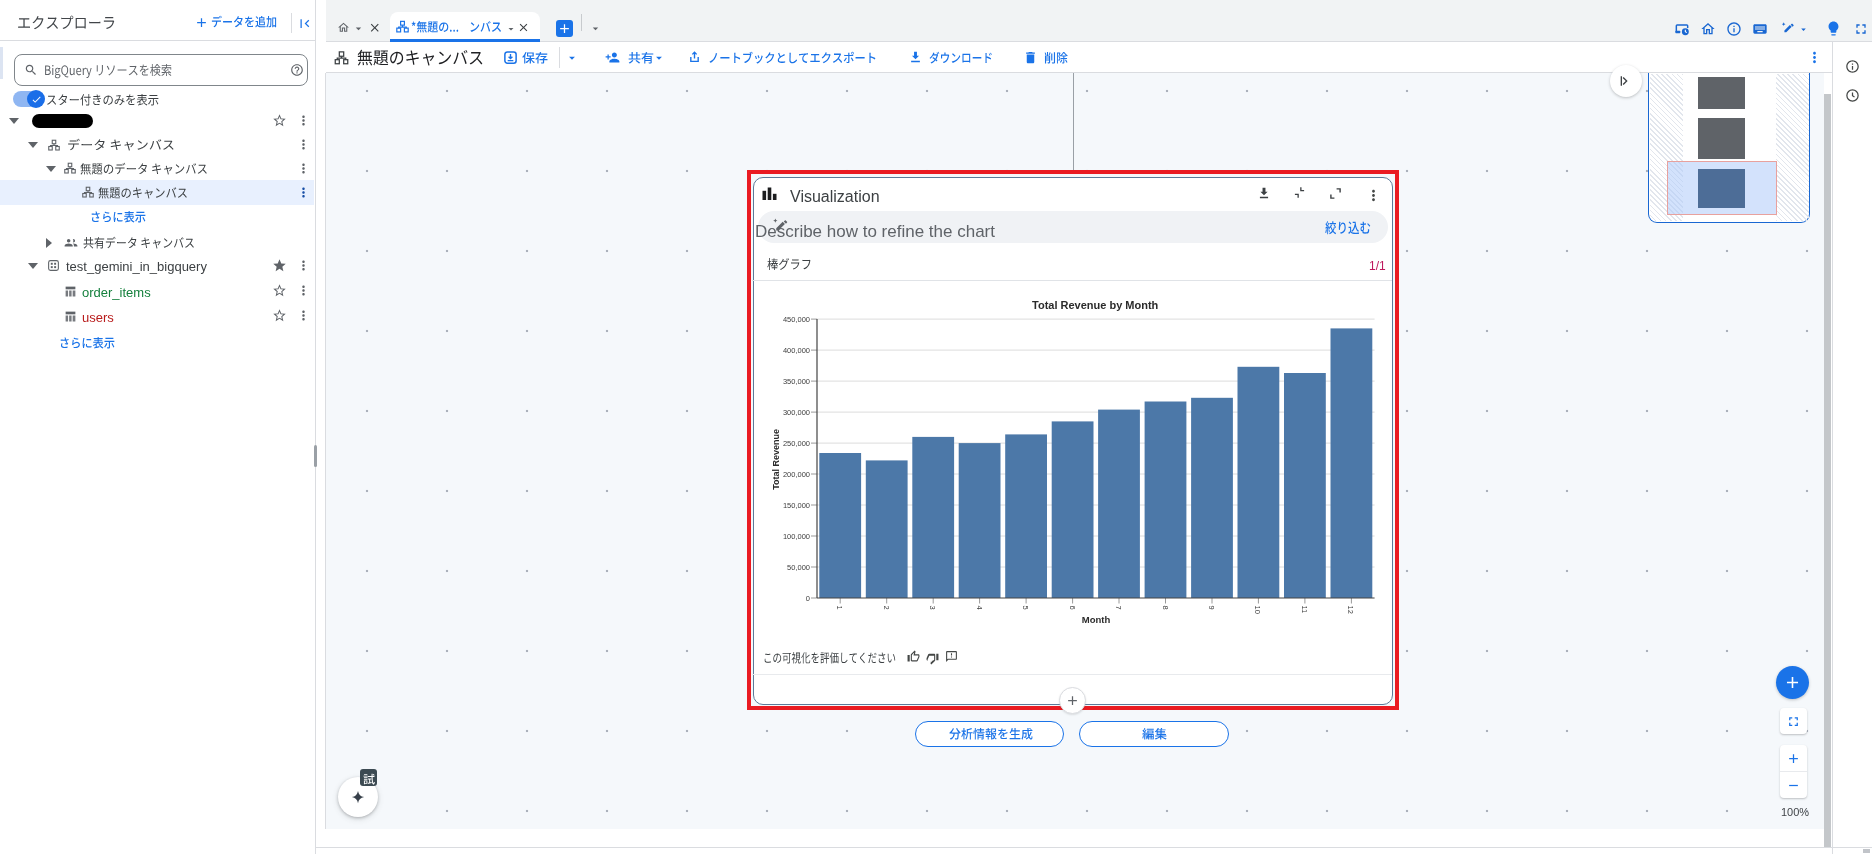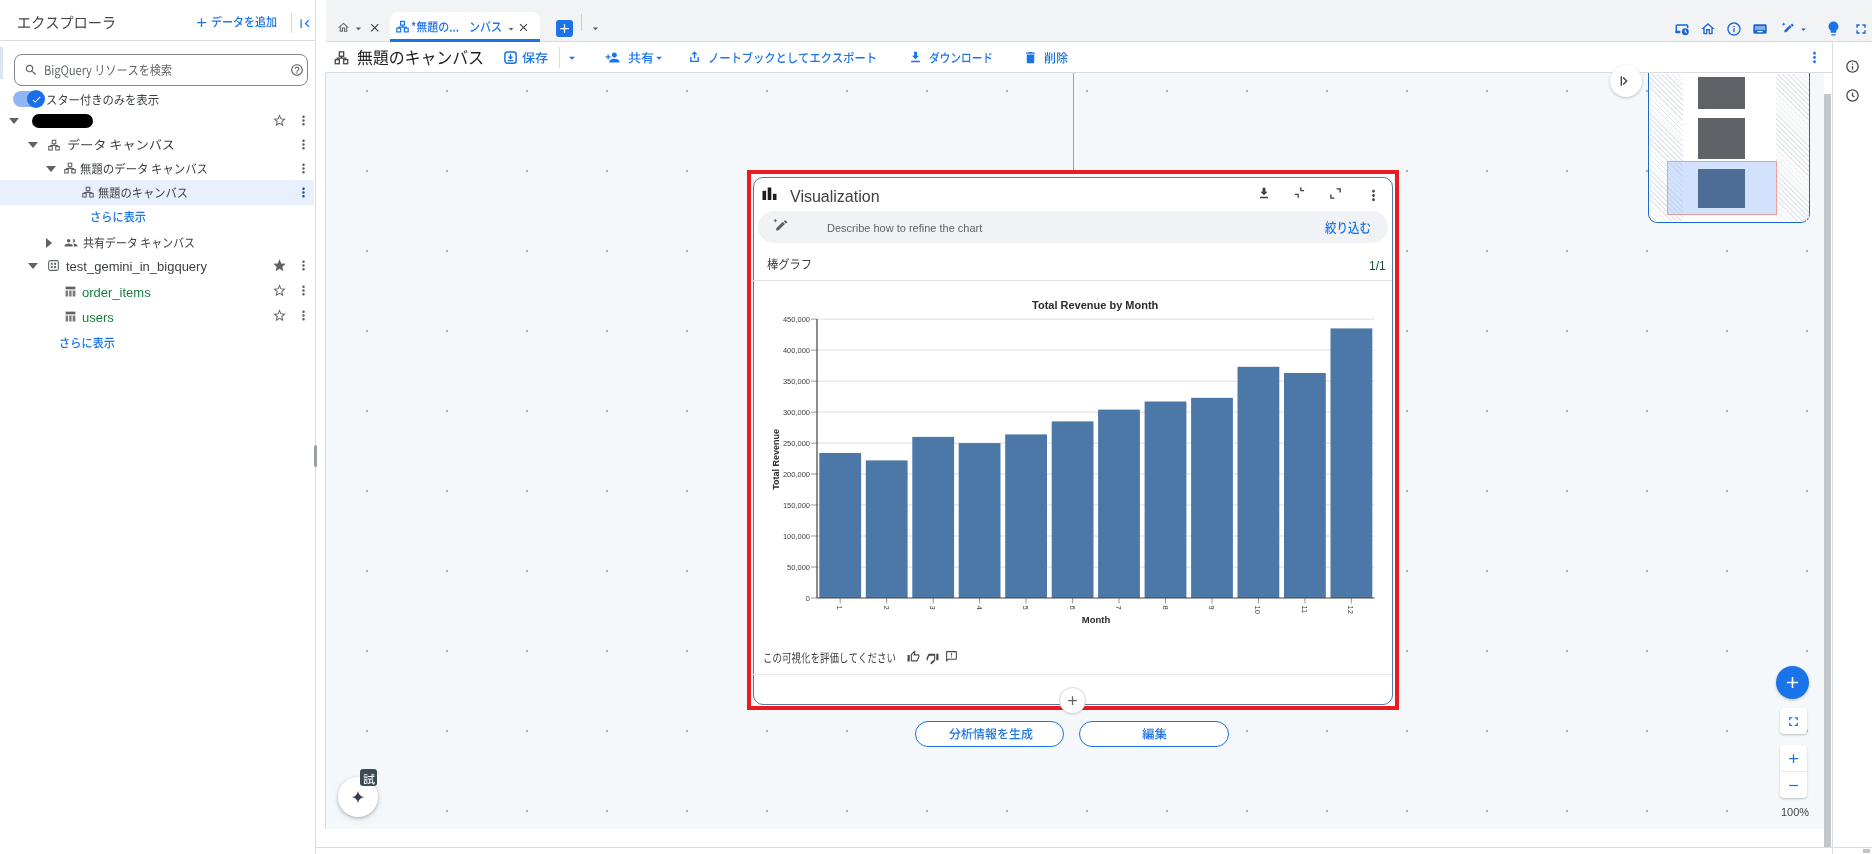--- a/index.html
+++ b/index.html
@@ -152,28 +152,28 @@
       <path d="M10 20.5H3.5V14"></path>
     </g>
   </svg>
 <svg style="position:absolute;left:1365px;top:187px" width="17" height="17" viewBox="0 0 24 24">
     <path fill-rule="evenodd" fill="#444746" d="M12 8c1.1 0 2-.9 2-2s-.9-2-2-2-2 .9-2 2 .9 2 2 2zm0 2c-1.1 0-2 .9-2 2s.9 2 2 2 2-.9 2-2-.9-2-2-2zm0 6c-1.1 0-2 .9-2 2s.9 2 2 2 2-.9 2-2-.9-2-2-2z"></path>
   </svg>
 <div style="position:absolute;left:758px;top:211px;width:630px;height:32px;background:#f0f2f5;border-radius:16px"></div>
 <svg style="position:absolute;left:771px;top:217px" width="19" height="19" viewBox="0 0 24 24">
     <path fill-rule="evenodd" fill="#5f6368" d="M6.6 14.2V17h2.8l8.2-8.2-2.8-2.8-8.2 8.2zM20.3 7.1c.3-.3.3-.8 0-1.1l-1.7-1.7c-.3-.3-.8-.3-1.1 0l-1.4 1.4 2.8 2.8 1.4-1.4zM5.5 2l.8 1.9 1.9.8-1.9.8-.8 1.9-.8-1.9L2.8 4.7l1.9-.8L5.5 2z"></path>
   </svg>
-<div style="position:absolute;left:827px;top:222px;font-size:11px;color:#5f6368;font-weight:400;white-space:nowrap;line-height:1.2;">Describe how to refine the chart</div>
+<div style="position:absolute;left:755px;top:222px;font-size:17px;color:#5f6368;font-weight:400;white-space:nowrap;line-height:1.2;">Describe how to refine the chart</div>
 <svg style="position:absolute;left:1325.0px;top:219.0px;overflow:visible" width="48" height="19">
     <path transform="translate(0,14.0) scale(0.8214,1)" fill="#1a73e8" d="M8.8 -11.8H10.2V-9.3H8.8ZM10.4 -7.9 11.4 -8.5Q11.8 -8.1 12.2 -7.6Q12.6 -7.1 12.9 -6.6Q13.3 -6.2 13.4 -5.8L12.4 -5.1Q12.2 -5.5 11.9 -6Q11.5 -6.4 11.2 -6.9Q10.8 -7.4 10.4 -7.9ZM7.3 -8.4 8.6 -8Q8.2 -7.1 7.6 -6.3Q7.1 -5.5 6.5 -4.9Q6.4 -5 6.2 -5.2Q6 -5.3 5.8 -5.5Q5.6 -5.6 5.4 -5.7Q6 -6.2 6.5 -6.9Q7 -7.6 7.3 -8.4ZM5.6 -9.9H13.4V-8.7H5.6ZM8.1 -5.8Q8.6 -4.5 9.3 -3.3Q10.1 -2.1 11.2 -1.3Q12.3 -0.4 13.6 0.1Q13.5 0.2 13.3 0.4Q13.1 0.6 13 0.8Q12.8 1 12.7 1.2Q11.3 0.6 10.2 -0.4Q9.1 -1.3 8.3 -2.6Q7.5 -3.9 7 -5.5ZM2.6 -11.8 3.8 -11.4Q3.5 -10.9 3.2 -10.3Q2.9 -9.7 2.6 -9.2Q2.3 -8.7 2.1 -8.3L1.2 -8.7Q1.4 -9.1 1.7 -9.7Q2 -10.2 2.2 -10.8Q2.5 -11.3 2.6 -11.8ZM4.2 -10.2 5.3 -9.7Q4.8 -8.9 4.3 -8Q3.7 -7.1 3.1 -6.3Q2.5 -5.5 1.9 -4.9L1.1 -5.3Q1.5 -5.8 2 -6.4Q2.4 -7 2.8 -7.7Q3.2 -8.3 3.6 -9Q4 -9.6 4.2 -10.2ZM0.5 -8.7 1.1 -9.6Q1.5 -9.3 1.9 -8.9Q2.3 -8.5 2.6 -8.1Q2.9 -7.7 3.1 -7.4L2.4 -6.4Q2.2 -6.7 1.9 -7.1Q1.6 -7.5 1.2 -8Q0.8 -8.4 0.5 -8.7ZM3.8 -6.9 4.7 -7.3Q5 -6.8 5.2 -6.3Q5.5 -5.7 5.7 -5.2Q5.9 -4.7 6 -4.3L5 -3.9Q4.9 -4.3 4.7 -4.8Q4.5 -5.3 4.3 -5.9Q4 -6.4 3.8 -6.9ZM0.4 -5.6Q1.4 -5.6 2.7 -5.7Q3.9 -5.7 5.3 -5.8L5.3 -4.7Q4 -4.6 2.8 -4.6Q1.5 -4.5 0.5 -4.4ZM4.1 -3.5 5.1 -3.8Q5.3 -3.2 5.6 -2.5Q5.8 -1.8 5.9 -1.3L4.9 -0.9Q4.8 -1.4 4.6 -2.2Q4.4 -2.9 4.1 -3.5ZM1.1 -3.7 2.3 -3.5Q2.1 -2.5 1.9 -1.6Q1.6 -0.6 1.3 0.1Q1.2 0 1 -0.1Q0.8 -0.2 0.6 -0.3Q0.4 -0.4 0.3 -0.4Q0.6 -1 0.8 -1.9Q1 -2.8 1.1 -3.7ZM2.7 -5H3.8V1.2H2.7ZM10.8 -5.9 12 -5.6Q11.5 -3.9 10.6 -2.6Q9.8 -1.3 8.6 -0.3Q7.4 0.6 5.8 1.2Q5.7 1 5.6 0.8Q5.4 0.6 5.3 0.4Q5.1 0.2 5 0.1Q6.5 -0.4 7.6 -1.2Q8.7 -2.1 9.6 -3.3Q10.4 -4.4 10.8 -5.9Z M18.9 -11.1Q18.8 -10.8 18.7 -10.3Q18.6 -9.9 18.5 -9.4Q18.4 -8.9 18.4 -8.5Q18.3 -8 18.3 -7.7Q18.5 -8.1 18.9 -8.6Q19.2 -9.1 19.7 -9.5Q20.2 -9.9 20.7 -10.2Q21.3 -10.5 21.9 -10.5Q22.9 -10.5 23.6 -9.9Q24.4 -9.3 24.8 -8.2Q25.2 -7.1 25.2 -5.6Q25.2 -4.1 24.8 -3Q24.4 -1.9 23.6 -1.2Q22.8 -0.4 21.7 0.1Q20.6 0.6 19.2 0.8L18.4 -0.5Q19.5 -0.7 20.5 -1Q21.5 -1.3 22.2 -1.9Q23 -2.5 23.4 -3.4Q23.8 -4.3 23.8 -5.6Q23.8 -6.6 23.5 -7.5Q23.3 -8.3 22.8 -8.7Q22.4 -9.2 21.7 -9.2Q21 -9.2 20.5 -8.7Q19.9 -8.3 19.4 -7.7Q18.9 -7 18.6 -6.3Q18.4 -5.5 18.3 -4.8Q18.3 -4.5 18.3 -4.1Q18.3 -3.7 18.3 -3.2L17 -3.1Q16.9 -3.5 16.9 -4.1Q16.8 -4.7 16.8 -5.4Q16.8 -5.9 16.9 -6.4Q16.9 -7 17 -7.6Q17 -8.2 17.1 -8.8Q17.2 -9.4 17.2 -9.9Q17.3 -10.2 17.3 -10.6Q17.3 -10.9 17.4 -11.2Z M33.7 -11.2H36.6V-9.9H33.7ZM35.9 -11.2H37.3Q37.4 -9.6 37.7 -8.2Q37.9 -6.8 38.4 -5.7Q38.9 -4.5 39.6 -3.6Q40.4 -2.7 41.4 -2.2Q41.3 -2.1 41.1 -1.9Q40.9 -1.7 40.7 -1.5Q40.5 -1.3 40.4 -1.2Q39.3 -1.8 38.5 -2.8Q37.8 -3.7 37.3 -4.9Q36.8 -6.1 36.5 -7.5Q36.3 -9 36.1 -10.5H35.9ZM35.9 -8.4 37.3 -8.2Q36.8 -5.8 35.8 -4Q34.8 -2.3 33.3 -1.2Q33.2 -1.3 33 -1.5Q32.8 -1.7 32.6 -1.9Q32.4 -2.1 32.2 -2.2Q33.7 -3.1 34.6 -4.7Q35.5 -6.3 35.9 -8.4ZM31.8 -6.3V-1.3H30.5V-5.1H28.7V-6.3ZM31.8 -1.9Q32.2 -1.1 33.1 -0.8Q33.9 -0.4 35.1 -0.4Q35.7 -0.3 36.5 -0.3Q37.3 -0.3 38.3 -0.3Q39.2 -0.4 40.1 -0.4Q40.9 -0.4 41.6 -0.5Q41.5 -0.3 41.4 -0.1Q41.3 0.2 41.3 0.4Q41.2 0.7 41.1 0.9Q40.5 0.9 39.8 0.9Q39 0.9 38.1 0.9Q37.3 1 36.5 0.9Q35.7 0.9 35.1 0.9Q33.7 0.9 32.8 0.5Q31.9 0.1 31.2 -0.7Q30.7 -0.3 30.2 0.2Q29.7 0.6 29.1 1.1L28.4 -0.3Q28.9 -0.6 29.5 -1Q30 -1.4 30.6 -1.9ZM28.7 -10.7 29.7 -11.5Q30.2 -11.2 30.6 -10.8Q31.1 -10.4 31.5 -10.1Q31.9 -9.7 32.1 -9.3L31.1 -8.5Q30.9 -8.8 30.5 -9.2Q30.1 -9.6 29.6 -10Q29.2 -10.4 28.7 -10.7Z M47.4 -11.2Q47.3 -10.9 47.3 -10.6Q47.3 -10.2 47.3 -9.7Q47.3 -9.4 47.3 -8.9Q47.3 -8.3 47.3 -7.7Q47.3 -7 47.3 -6.4Q47.3 -5.8 47.3 -5.4L46 -6Q46 -6.3 46 -6.8Q46 -7.3 46 -7.9Q46 -8.5 46 -8.9Q46 -9.4 46 -9.7Q46 -10.2 45.9 -10.6Q45.9 -10.9 45.8 -11.2ZM52.2 -9.8Q52.5 -9.6 52.9 -9.3Q53.3 -9 53.7 -8.6Q54.1 -8.2 54.5 -7.9Q54.8 -7.5 55.1 -7.2L54.1 -6.2Q53.7 -6.7 53.2 -7.2Q52.7 -7.7 52.2 -8.2Q51.7 -8.6 51.3 -8.9ZM43.2 -9.4Q43.8 -9.3 44.4 -9.3Q44.9 -9.2 45.4 -9.2Q46.5 -9.2 47.6 -9.4Q48.8 -9.5 49.9 -9.8V-8.5Q49.1 -8.3 48.3 -8.2Q47.5 -8.1 46.8 -8Q46.1 -8 45.5 -8Q45.1 -8 44.5 -8Q43.9 -8 43.3 -8.1ZM46.9 -3Q46.9 -2.9 46.9 -2.6Q46.9 -2.4 46.9 -2.1Q46.9 -1.9 46.9 -1.7Q46.9 -1.4 47 -1.2Q47 -1 47.2 -0.9Q47.4 -0.8 47.8 -0.7Q48.2 -0.7 48.9 -0.7Q49.3 -0.7 49.8 -0.7Q50.2 -0.7 50.6 -0.8Q51 -0.8 51.2 -0.9Q51.8 -1.1 52 -1.4Q52.3 -1.8 52.3 -2.4Q52.3 -2.8 52.3 -3.2Q52.3 -3.6 52.2 -4L53.8 -3.6Q53.8 -3.3 53.8 -3Q53.8 -2.8 53.8 -2.5Q53.8 -2.3 53.7 -2Q53.7 -1.4 53.5 -0.9Q53.3 -0.4 52.9 -0.1Q52.5 0.2 51.8 0.4Q51.5 0.5 51 0.5Q50.5 0.6 49.9 0.6Q49.3 0.7 48.9 0.7Q47.9 0.7 47.3 0.6Q46.7 0.5 46.4 0.3Q46 0.1 45.8 -0.1Q45.7 -0.3 45.6 -0.6Q45.6 -0.9 45.6 -1.2Q45.6 -1.5 45.6 -1.9Q45.6 -2.3 45.6 -2.6ZM47.6 -4.8Q47.6 -4.2 47.5 -3.7Q47.4 -3.1 47.1 -2.7Q46.8 -2.2 46.4 -1.9Q45.9 -1.7 45.2 -1.7Q44.8 -1.7 44.3 -1.9Q43.9 -2.1 43.6 -2.6Q43.3 -3.1 43.3 -4Q43.3 -4.8 43.6 -5.4Q43.9 -6 44.5 -6.4Q45 -6.8 45.7 -6.8Q46.7 -6.8 47.2 -6.2Q47.6 -5.7 47.6 -4.8ZM45.4 -3Q45.7 -3 46 -3.2Q46.2 -3.5 46.3 -3.9Q46.4 -4.3 46.4 -4.7Q46.4 -5.2 46.2 -5.4Q46 -5.7 45.6 -5.7Q45.3 -5.7 45.1 -5.5Q44.8 -5.3 44.6 -4.9Q44.5 -4.6 44.5 -4.1Q44.5 -3.5 44.7 -3.3Q45 -3 45.4 -3Z"></path>
   </svg>
 <svg style="position:absolute;left:767.0px;top:256.0px;overflow:visible" width="47" height="17">
     <path transform="translate(0,13.0) scale(0.8654,1)" fill="#3c4043" d="M5.3 -9.6H12.2V-8.8H5.3ZM5.4 -1.7H11.9V-0.8H5.4ZM6.4 -3.5H10.9V-2.8H6.4ZM5.7 -7.8H11.8V-7H5.7ZM4.8 -6H12.5V-5.1H4.8ZM8.2 -4.6H9.1V1.1H8.2ZM9.9 -7.5Q10.2 -6.6 10.6 -5.8Q11 -4.9 11.5 -4.2Q12.1 -3.5 12.7 -3.1Q12.5 -3 12.4 -2.8Q12.2 -2.6 12.1 -2.4Q11.4 -2.9 10.9 -3.7Q10.3 -4.4 9.9 -5.4Q9.4 -6.3 9.1 -7.3ZM0.7 -8.1H4.9V-7.2H0.7ZM2.5 -10.9H3.4V1H2.5ZM2.5 -7.6 3.1 -7.4Q2.9 -6.6 2.7 -5.7Q2.5 -4.9 2.2 -4.1Q1.9 -3.3 1.6 -2.6Q1.2 -1.9 0.9 -1.4Q0.8 -1.6 0.7 -1.9Q0.5 -2.1 0.4 -2.3Q0.7 -2.7 1 -3.3Q1.4 -3.9 1.6 -4.7Q1.9 -5.4 2.1 -6.1Q2.3 -6.9 2.5 -7.6ZM3.3 -6.6Q3.4 -6.5 3.7 -6.1Q3.9 -5.8 4.1 -5.5Q4.4 -5.1 4.6 -4.8Q4.8 -4.5 4.9 -4.4L4.4 -3.6Q4.3 -3.9 4.1 -4.2Q3.9 -4.6 3.7 -5Q3.4 -5.3 3.2 -5.7Q3 -6 2.9 -6.2ZM7.7 -10.8H8.5V-10.2Q8.5 -9.6 8.5 -8.8Q8.4 -8.1 8.2 -7.2Q8 -6.4 7.6 -5.5Q7.2 -4.7 6.5 -3.8Q5.8 -3 4.8 -2.3Q4.8 -2.4 4.6 -2.5Q4.5 -2.6 4.4 -2.7Q4.3 -2.9 4.2 -2.9Q5.1 -3.6 5.7 -4.4Q6.4 -5.1 6.8 -5.9Q7.1 -6.7 7.3 -7.5Q7.5 -8.3 7.6 -9Q7.7 -9.7 7.7 -10.3Z M22.9 -10.4Q23.1 -10.2 23.3 -9.9Q23.5 -9.5 23.7 -9.2Q23.9 -8.9 24 -8.6L23.3 -8.3Q23.1 -8.7 22.8 -9.2Q22.5 -9.7 22.3 -10.1ZM24.4 -10.9Q24.5 -10.7 24.7 -10.4Q25 -10 25.1 -9.7Q25.3 -9.4 25.5 -9.2L24.8 -8.8Q24.6 -9.3 24.3 -9.8Q24 -10.3 23.7 -10.6ZM23.8 -7.8Q23.7 -7.7 23.6 -7.5Q23.6 -7.3 23.5 -7.1Q23.3 -6.5 23 -5.7Q22.7 -4.9 22.2 -4.1Q21.8 -3.4 21.2 -2.6Q20.3 -1.6 19.1 -0.7Q17.9 0.2 16 0.9L15.1 0Q16.3 -0.3 17.2 -0.8Q18.2 -1.3 18.9 -1.9Q19.7 -2.5 20.3 -3.2Q20.8 -3.8 21.2 -4.5Q21.6 -5.3 21.9 -6Q22.2 -6.7 22.4 -7.3H17.5L18 -8.2Q18.1 -8.2 18.5 -8.2Q19 -8.2 19.5 -8.2Q20.1 -8.2 20.6 -8.2Q21.2 -8.2 21.6 -8.2Q22 -8.2 22.1 -8.2Q22.4 -8.2 22.6 -8.2Q22.8 -8.3 22.9 -8.3ZM19.5 -9.8Q19.3 -9.5 19.1 -9.2Q19 -8.9 18.9 -8.8Q18.5 -8 17.9 -7.2Q17.3 -6.4 16.5 -5.6Q15.7 -4.8 14.7 -4.1L13.8 -4.7Q14.6 -5.2 15.3 -5.8Q15.9 -6.4 16.4 -7Q16.9 -7.6 17.3 -8.2Q17.6 -8.7 17.9 -9.1Q18 -9.3 18.1 -9.6Q18.2 -9.9 18.3 -10.2Z M29 -9.7Q29.3 -9.6 29.6 -9.6Q29.9 -9.6 30.2 -9.6Q30.4 -9.6 30.9 -9.6Q31.4 -9.6 32.1 -9.6Q32.7 -9.6 33.4 -9.6Q34 -9.6 34.5 -9.6Q35.1 -9.6 35.3 -9.6Q35.6 -9.6 35.9 -9.6Q36.2 -9.6 36.5 -9.7V-8.6Q36.2 -8.6 35.9 -8.6Q35.6 -8.6 35.3 -8.6Q35.1 -8.6 34.5 -8.6Q34 -8.6 33.4 -8.6Q32.7 -8.6 32.1 -8.6Q31.4 -8.6 30.9 -8.6Q30.4 -8.6 30.2 -8.6Q29.9 -8.6 29.6 -8.6Q29.3 -8.6 29 -8.6ZM37.4 -6.3Q37.4 -6.2 37.3 -6.1Q37.3 -5.9 37.2 -5.9Q37 -4.9 36.5 -3.9Q36.1 -3 35.3 -2.2Q34.3 -1.1 33.1 -0.4Q31.9 0.2 30.7 0.5L29.9 -0.4Q31.3 -0.7 32.5 -1.3Q33.6 -1.9 34.5 -2.8Q35.1 -3.4 35.4 -4.2Q35.8 -4.9 36 -5.6Q35.9 -5.6 35.5 -5.6Q35.1 -5.6 34.5 -5.6Q33.9 -5.6 33.3 -5.6Q32.6 -5.6 31.9 -5.6Q31.3 -5.6 30.7 -5.6Q30.1 -5.6 29.7 -5.6Q29.3 -5.6 29.1 -5.6Q28.9 -5.6 28.5 -5.6Q28.2 -5.6 27.8 -5.6V-6.7Q28.2 -6.7 28.5 -6.6Q28.8 -6.6 29.1 -6.6Q29.3 -6.6 29.7 -6.6Q30.1 -6.6 30.6 -6.6Q31.2 -6.6 31.9 -6.6Q32.5 -6.6 33.2 -6.6Q33.8 -6.6 34.4 -6.6Q35 -6.6 35.4 -6.6Q35.8 -6.6 36 -6.6Q36.2 -6.6 36.4 -6.6Q36.6 -6.7 36.7 -6.7Z M50.2 -8.6Q50.1 -8.5 50.1 -8.3Q50 -8.2 50 -8Q49.9 -7.5 49.7 -6.9Q49.6 -6.2 49.3 -5.6Q49.1 -4.9 48.8 -4.3Q48.4 -3.7 48.1 -3.2Q47.5 -2.4 46.7 -1.8Q46 -1.1 45.1 -0.6Q44.1 -0.1 42.9 0.3L42.1 -0.7Q43.3 -1 44.3 -1.5Q45.2 -1.9 45.9 -2.5Q46.6 -3.1 47.1 -3.8Q47.6 -4.4 47.9 -5.2Q48.3 -5.9 48.5 -6.7Q48.7 -7.4 48.8 -8.1Q48.6 -8.1 48.1 -8.1Q47.6 -8.1 46.9 -8.1Q46.3 -8.1 45.5 -8.1Q44.8 -8.1 44.1 -8.1Q43.4 -8.1 42.9 -8.1Q42.4 -8.1 42.2 -8.1Q41.8 -8.1 41.5 -8Q41.1 -8 40.9 -8V-9.2Q41.1 -9.1 41.3 -9.1Q41.5 -9.1 41.7 -9.1Q42 -9.1 42.2 -9.1Q42.3 -9.1 42.7 -9.1Q43.1 -9.1 43.7 -9.1Q44.2 -9.1 44.9 -9.1Q45.5 -9.1 46.1 -9.1Q46.8 -9.1 47.3 -9.1Q47.8 -9.1 48.2 -9.1Q48.6 -9.1 48.7 -9.1Q48.9 -9.1 49 -9.1Q49.2 -9.1 49.4 -9.2Z"></path>
   </svg>
-<div style="position:absolute;left:1369px;top:259px;font-size:12px;color:#14532d;font-weight:400;white-space:nowrap;line-height:1.2;text-align:center;">1/1</div>
+<div style="position:absolute;left:1369px;top:259px;font-size:12px;color:#be185d;font-weight:400;white-space:nowrap;line-height:1.2;text-align:center;">1/1</div>
 <div style="position:absolute;left:752px;top:280px;width:640px;height:1px;background:#e0e3e7"></div>
 <svg style="position:absolute;left:752px;top:282px" width="640" height="358">
     <text x="343.2" y="27.1" font-size="11px" font-weight="bold" fill="#2b2b2b" text-anchor="middle" font-family="Liberation Sans">Total Revenue by Month</text>
     <line x1="65" y1="285.0" x2="622.6" y2="285.0" stroke="#dcdcdc" stroke-width="1"></line>
     <line x1="65" y1="254.0" x2="622.6" y2="254.0" stroke="#dcdcdc" stroke-width="1"></line>
     <line x1="65" y1="223.0" x2="622.6" y2="223.0" stroke="#dcdcdc" stroke-width="1"></line>
     <line x1="65" y1="192.0" x2="622.6" y2="192.0" stroke="#dcdcdc" stroke-width="1"></line>
     <line x1="65" y1="161.1" x2="622.6" y2="161.1" stroke="#dcdcdc" stroke-width="1"></line>
     <line x1="65" y1="130.1" x2="622.6" y2="130.1" stroke="#dcdcdc" stroke-width="1"></line>
     <line x1="65" y1="99.1" x2="622.6" y2="99.1" stroke="#dcdcdc" stroke-width="1"></line>
@@ -448,21 +448,21 @@
   </svg>
 <svg style="position:absolute;left:296px;top:283px" width="15" height="15" viewBox="0 0 24 24">
     <path fill-rule="evenodd" fill="#5f6368" d="M12 8c1.1 0 2-.9 2-2s-.9-2-2-2-2 .9-2 2 .9 2 2 2zm0 2c-1.1 0-2 .9-2 2s.9 2 2 2 2-.9 2-2-.9-2-2-2zm0 6c-1.1 0-2 .9-2 2s.9 2 2 2 2-.9 2-2-.9-2-2-2z"></path>
   </svg>
 <svg style="position:absolute;left:64px;top:310px" width="13" height="13" viewBox="0 0 24 24">
     <g fill="#5f6368">
       <path d="M3 3h18v5H3z"></path>
       <path d="M3 10h4.5v11H3zm6.5 0H14v11H9.5zM16 10h5v11h-5z" opacity=".85"></path>
     </g>
   </svg>
-<div style="position:absolute;left:82px;top:309.5px;font-size:13px;color:#15803d;font-weight:400;white-space:nowrap;line-height:1.2;">users</div>
+<div style="position:absolute;left:82px;top:309.5px;font-size:13px;color:#b91c1c;font-weight:400;white-space:nowrap;line-height:1.2;">users</div>
 <svg style="position:absolute;left:272px;top:308px" width="15" height="15" viewBox="0 0 24 24">
     <path fill-rule="evenodd" fill="#5f6368" d="M22 9.24l-7.19-.62L12 2 9.19 8.63 2 9.24l5.46 4.73L5.82 21 12 17.27 18.18 21l-1.63-7.03L22 9.24zM12 15.4l-3.76 2.27 1-4.28-3.32-2.88 4.38-.38L12 6.1l1.71 4.04 4.38.38-3.32 2.88 1 4.28L12 15.4z"></path>
   </svg>
 <svg style="position:absolute;left:296px;top:308px" width="15" height="15" viewBox="0 0 24 24">
     <path fill-rule="evenodd" fill="#5f6368" d="M12 8c1.1 0 2-.9 2-2s-.9-2-2-2-2 .9-2 2 .9 2 2 2zm0 2c-1.1 0-2 .9-2 2s.9 2 2 2 2-.9 2-2-.9-2-2-2zm0 6c-1.1 0-2 .9-2 2s.9 2 2 2 2-.9 2-2-.9-2-2-2z"></path>
   </svg>
 <svg style="position:absolute;left:59.0px;top:335.0px;overflow:visible" width="58" height="17">
     <path transform="translate(0,12.5) scale(0.8960,1)" fill="#1a73e8" d="M6.5 -8.9Q6.4 -9.1 6.3 -9.4Q6.2 -9.6 6.1 -9.9L7.4 -10.1Q7.5 -9.7 7.6 -9.2Q7.8 -8.7 7.9 -8.3Q8.1 -7.8 8.2 -7.4Q8.5 -6.6 8.9 -5.8Q9.3 -5.1 9.7 -4.6Q9.8 -4.4 10 -4.2Q10.1 -4 10.3 -3.8L9.7 -2.9Q9.4 -3 9 -3Q8.7 -3.1 8.2 -3.1Q7.8 -3.2 7.3 -3.2Q6.9 -3.3 6.5 -3.3L6.6 -4.3Q6.9 -4.3 7.3 -4.3Q7.7 -4.2 8 -4.2Q8.4 -4.2 8.6 -4.2Q8.3 -4.6 8 -5Q7.8 -5.5 7.5 -6.1Q7.2 -6.6 7 -7.2Q6.8 -7.7 6.7 -8.1Q6.6 -8.6 6.5 -8.9ZM1.9 -8.1Q3 -7.9 4 -7.9Q5 -7.8 5.9 -7.9Q6.8 -7.9 7.5 -8Q8 -8 8.6 -8.1Q9.1 -8.2 9.7 -8.3Q10.2 -8.5 10.7 -8.6L10.8 -7.4Q10.4 -7.3 9.9 -7.2Q9.4 -7.1 8.9 -7Q8.4 -6.9 7.9 -6.8Q6.7 -6.7 5.2 -6.7Q3.7 -6.7 1.9 -6.8ZM4.1 -4Q3.8 -3.5 3.6 -3.1Q3.5 -2.7 3.5 -2.2Q3.5 -1.4 4.2 -1Q4.9 -0.6 6.3 -0.6Q7.3 -0.6 8.1 -0.7Q8.9 -0.8 9.6 -0.9L9.5 0.3Q8.9 0.4 8.1 0.5Q7.3 0.6 6.2 0.6Q5 0.6 4.1 0.3Q3.2 0 2.7 -0.6Q2.2 -1.2 2.2 -2.1Q2.2 -2.6 2.4 -3.1Q2.5 -3.7 2.8 -4.2Z M16.7 -9.9Q17.1 -9.8 17.8 -9.6Q18.4 -9.5 19.1 -9.3Q19.9 -9.2 20.5 -9.1Q21.2 -9 21.6 -8.9L21.3 -7.7Q20.9 -7.8 20.4 -7.9Q19.9 -8 19.3 -8.1Q18.7 -8.2 18.2 -8.3Q17.6 -8.4 17.1 -8.5Q16.7 -8.6 16.4 -8.7ZM16.6 -7.5Q16.5 -7.2 16.4 -6.8Q16.4 -6.4 16.3 -5.9Q16.2 -5.4 16.2 -5Q16.1 -4.6 16.1 -4.3Q16.9 -5 17.9 -5.3Q18.9 -5.7 20 -5.7Q21 -5.7 21.7 -5.3Q22.5 -4.9 22.9 -4.3Q23.3 -3.7 23.3 -2.9Q23.3 -2.1 22.9 -1.4Q22.5 -0.7 21.7 -0.2Q20.9 0.3 19.6 0.5Q18.3 0.7 16.5 0.5L16.1 -0.8Q18 -0.5 19.3 -0.7Q20.6 -1 21.3 -1.6Q21.9 -2.1 21.9 -3Q21.9 -3.4 21.7 -3.8Q21.4 -4.1 20.9 -4.3Q20.5 -4.5 19.9 -4.5Q18.7 -4.5 17.8 -4.1Q16.8 -3.7 16.2 -3Q16 -2.8 15.9 -2.6Q15.8 -2.5 15.8 -2.3L14.6 -2.6Q14.7 -2.9 14.8 -3.4Q14.8 -3.9 14.9 -4.5Q15 -5.1 15 -5.6Q15.1 -6.2 15.2 -6.8Q15.2 -7.3 15.2 -7.7Z M30.7 -8.6Q31.2 -8.5 31.9 -8.5Q32.6 -8.4 33.3 -8.4Q34.1 -8.4 34.7 -8.5Q35.4 -8.5 35.9 -8.6V-7.3Q35.4 -7.3 34.7 -7.2Q34 -7.2 33.3 -7.2Q32.6 -7.2 31.9 -7.2Q31.2 -7.3 30.7 -7.3ZM31.4 -3.4Q31.3 -3 31.2 -2.8Q31.2 -2.5 31.2 -2.3Q31.2 -2.1 31.3 -1.9Q31.4 -1.7 31.6 -1.5Q31.8 -1.4 32.2 -1.3Q32.6 -1.2 33.2 -1.2Q34 -1.2 34.7 -1.3Q35.5 -1.4 36.3 -1.6L36.3 -0.2Q35.7 -0.1 34.9 -0.1Q34.1 0 33.1 0Q31.5 0 30.8 -0.5Q30 -1 30 -1.9Q30 -2.3 30.1 -2.6Q30.1 -3 30.2 -3.5ZM28.5 -9.5Q28.4 -9.4 28.4 -9.2Q28.3 -9 28.3 -8.8Q28.2 -8.6 28.2 -8.5Q28.2 -8.2 28.1 -7.8Q28 -7.3 27.9 -6.8Q27.8 -6.3 27.8 -5.8Q27.7 -5.2 27.6 -4.7Q27.6 -4.2 27.6 -3.8Q27.6 -3.5 27.6 -3.2Q27.6 -2.8 27.7 -2.5Q27.8 -2.7 27.9 -3Q28 -3.3 28.1 -3.6Q28.2 -3.8 28.3 -4.1L29 -3.6Q28.8 -3.1 28.6 -2.5Q28.4 -2 28.3 -1.5Q28.1 -1 28.1 -0.7Q28 -0.5 28 -0.4Q28 -0.2 28 -0.1Q28 0 28 0.1Q28 0.3 28 0.4L26.9 0.5Q26.7 -0.2 26.6 -1.2Q26.4 -2.3 26.4 -3.6Q26.4 -4.3 26.5 -5Q26.6 -5.7 26.6 -6.4Q26.7 -7.1 26.8 -7.6Q26.9 -8.2 27 -8.6Q27 -8.8 27 -9.1Q27.1 -9.4 27.1 -9.6Z M38.7 -9.6H48.8V-8.6H38.7ZM39.3 -7.7H48.3V-6.8H39.3ZM38.2 -5.8H49.2V-4.8H38.2ZM43.1 -10.6H44.3V-5H43.1ZM43.1 -5.5 44.1 -5Q43.6 -4.4 43 -3.9Q42.3 -3.4 41.6 -3Q40.9 -2.6 40.1 -2.2Q39.3 -1.9 38.6 -1.6Q38.5 -1.8 38.3 -2Q38.2 -2.1 38.1 -2.3Q37.9 -2.5 37.8 -2.6Q38.5 -2.8 39.3 -3.1Q40 -3.4 40.8 -3.8Q41.5 -4.2 42.1 -4.6Q42.7 -5 43.1 -5.5ZM44.8 -5.3Q45.2 -4 45.8 -3Q46.4 -1.9 47.4 -1.2Q48.4 -0.4 49.7 -0Q49.5 0.1 49.4 0.3Q49.2 0.5 49.1 0.7Q49 0.9 48.9 1Q47.5 0.5 46.5 -0.3Q45.5 -1.2 44.8 -2.4Q44.2 -3.6 43.7 -5.1ZM48.1 -4.5 49 -3.8Q48.6 -3.4 48.1 -3.1Q47.6 -2.7 47 -2.4Q46.5 -2.1 46.1 -1.9L45.4 -2.5Q45.8 -2.8 46.3 -3.1Q46.8 -3.4 47.3 -3.8Q47.7 -4.2 48.1 -4.5ZM39.2 -0.1Q39.9 -0.2 40.9 -0.4Q41.8 -0.6 42.9 -0.9Q44 -1.1 45 -1.4L45.1 -0.3Q44.2 -0.1 43.2 0.2Q42.1 0.4 41.2 0.6Q40.3 0.9 39.5 1ZM40.9 -3 41.7 -3.8 42.1 -3.7V0H40.9Z M55.6 -6H56.9V-0.4Q56.9 0.1 56.8 0.4Q56.6 0.7 56.3 0.8Q55.9 1 55.3 1Q54.7 1 53.9 1Q53.8 0.8 53.7 0.4Q53.6 0.1 53.4 -0.2Q53.8 -0.2 54.2 -0.2Q54.6 -0.2 54.9 -0.2Q55.2 -0.2 55.3 -0.2Q55.5 -0.2 55.6 -0.2Q55.6 -0.3 55.6 -0.4ZM52.7 -4.4 54 -4.1Q53.7 -3.3 53.3 -2.6Q52.9 -1.8 52.4 -1.2Q51.9 -0.6 51.5 -0.1Q51.3 -0.2 51.1 -0.3Q50.9 -0.5 50.7 -0.6Q50.5 -0.7 50.4 -0.8Q51.1 -1.4 51.7 -2.4Q52.3 -3.4 52.7 -4.4ZM58.5 -3.9 59.6 -4.4Q60 -3.8 60.5 -3.1Q60.9 -2.5 61.2 -1.8Q61.6 -1.1 61.8 -0.6L60.6 -0.1Q60.4 -0.6 60.1 -1.3Q59.7 -1.9 59.3 -2.6Q58.9 -3.3 58.5 -3.9ZM51.8 -9.7H60.7V-8.5H51.8ZM50.7 -6.7H61.8V-5.5H50.7Z"></path>
   </svg>
 <div style="position:absolute;left:314px;top:445px;width:3px;height:22px;background:#9aa0a6;border-radius:2px"></div>

